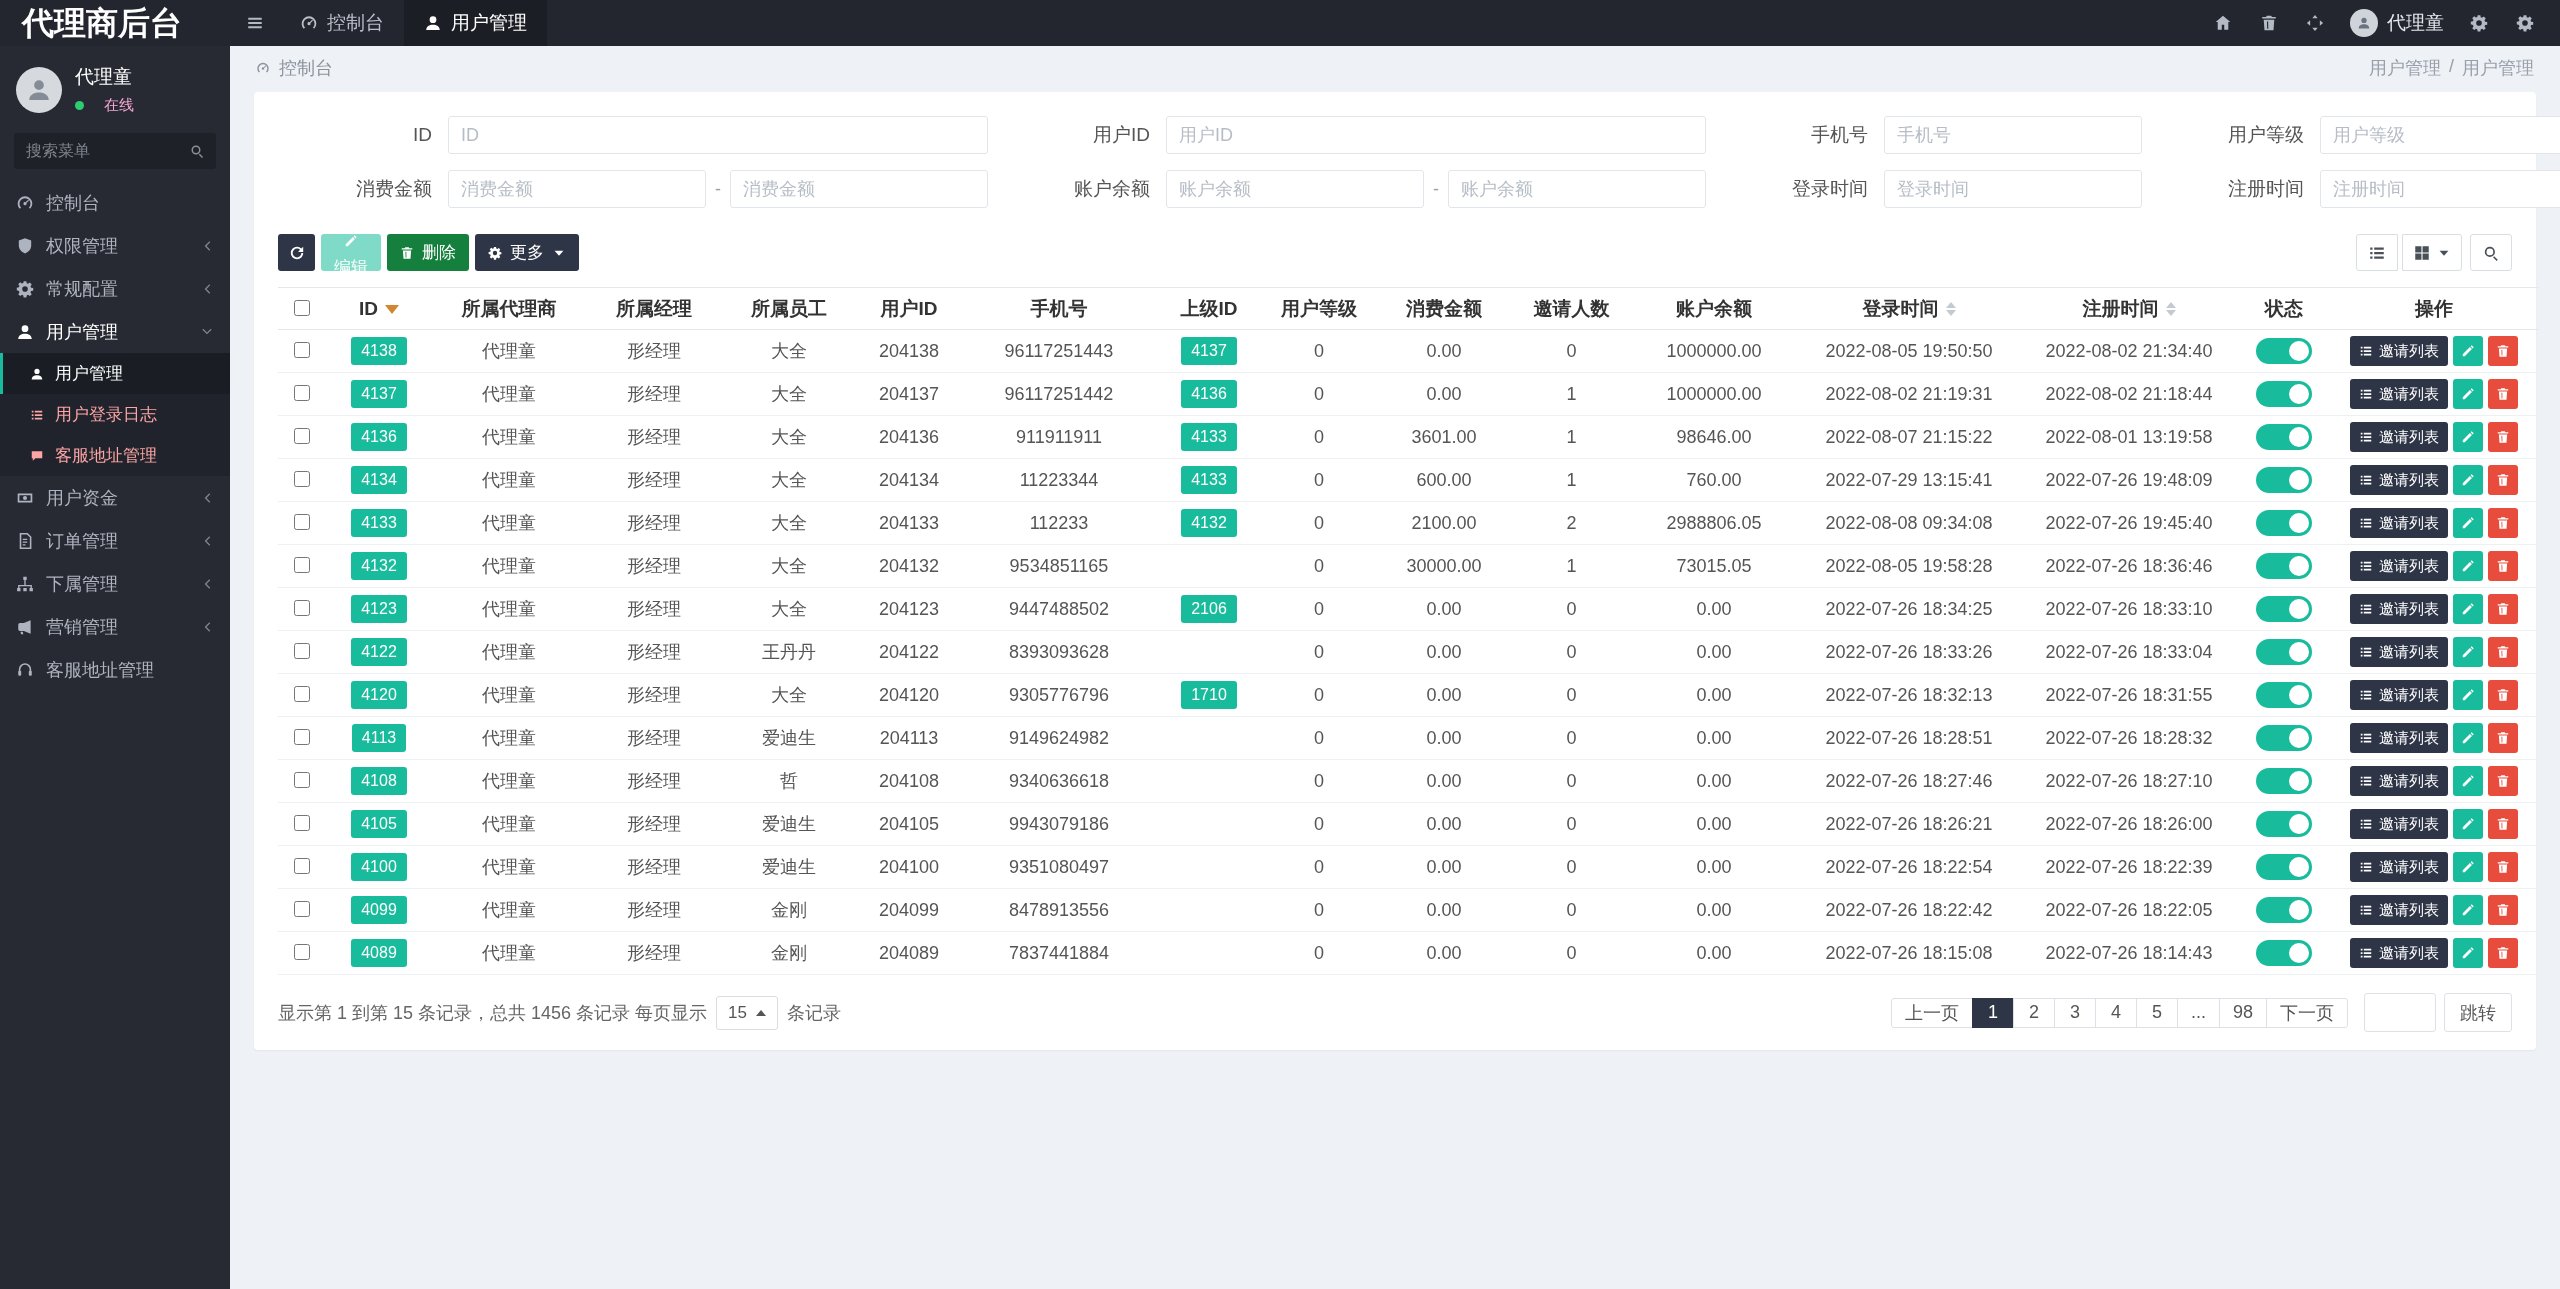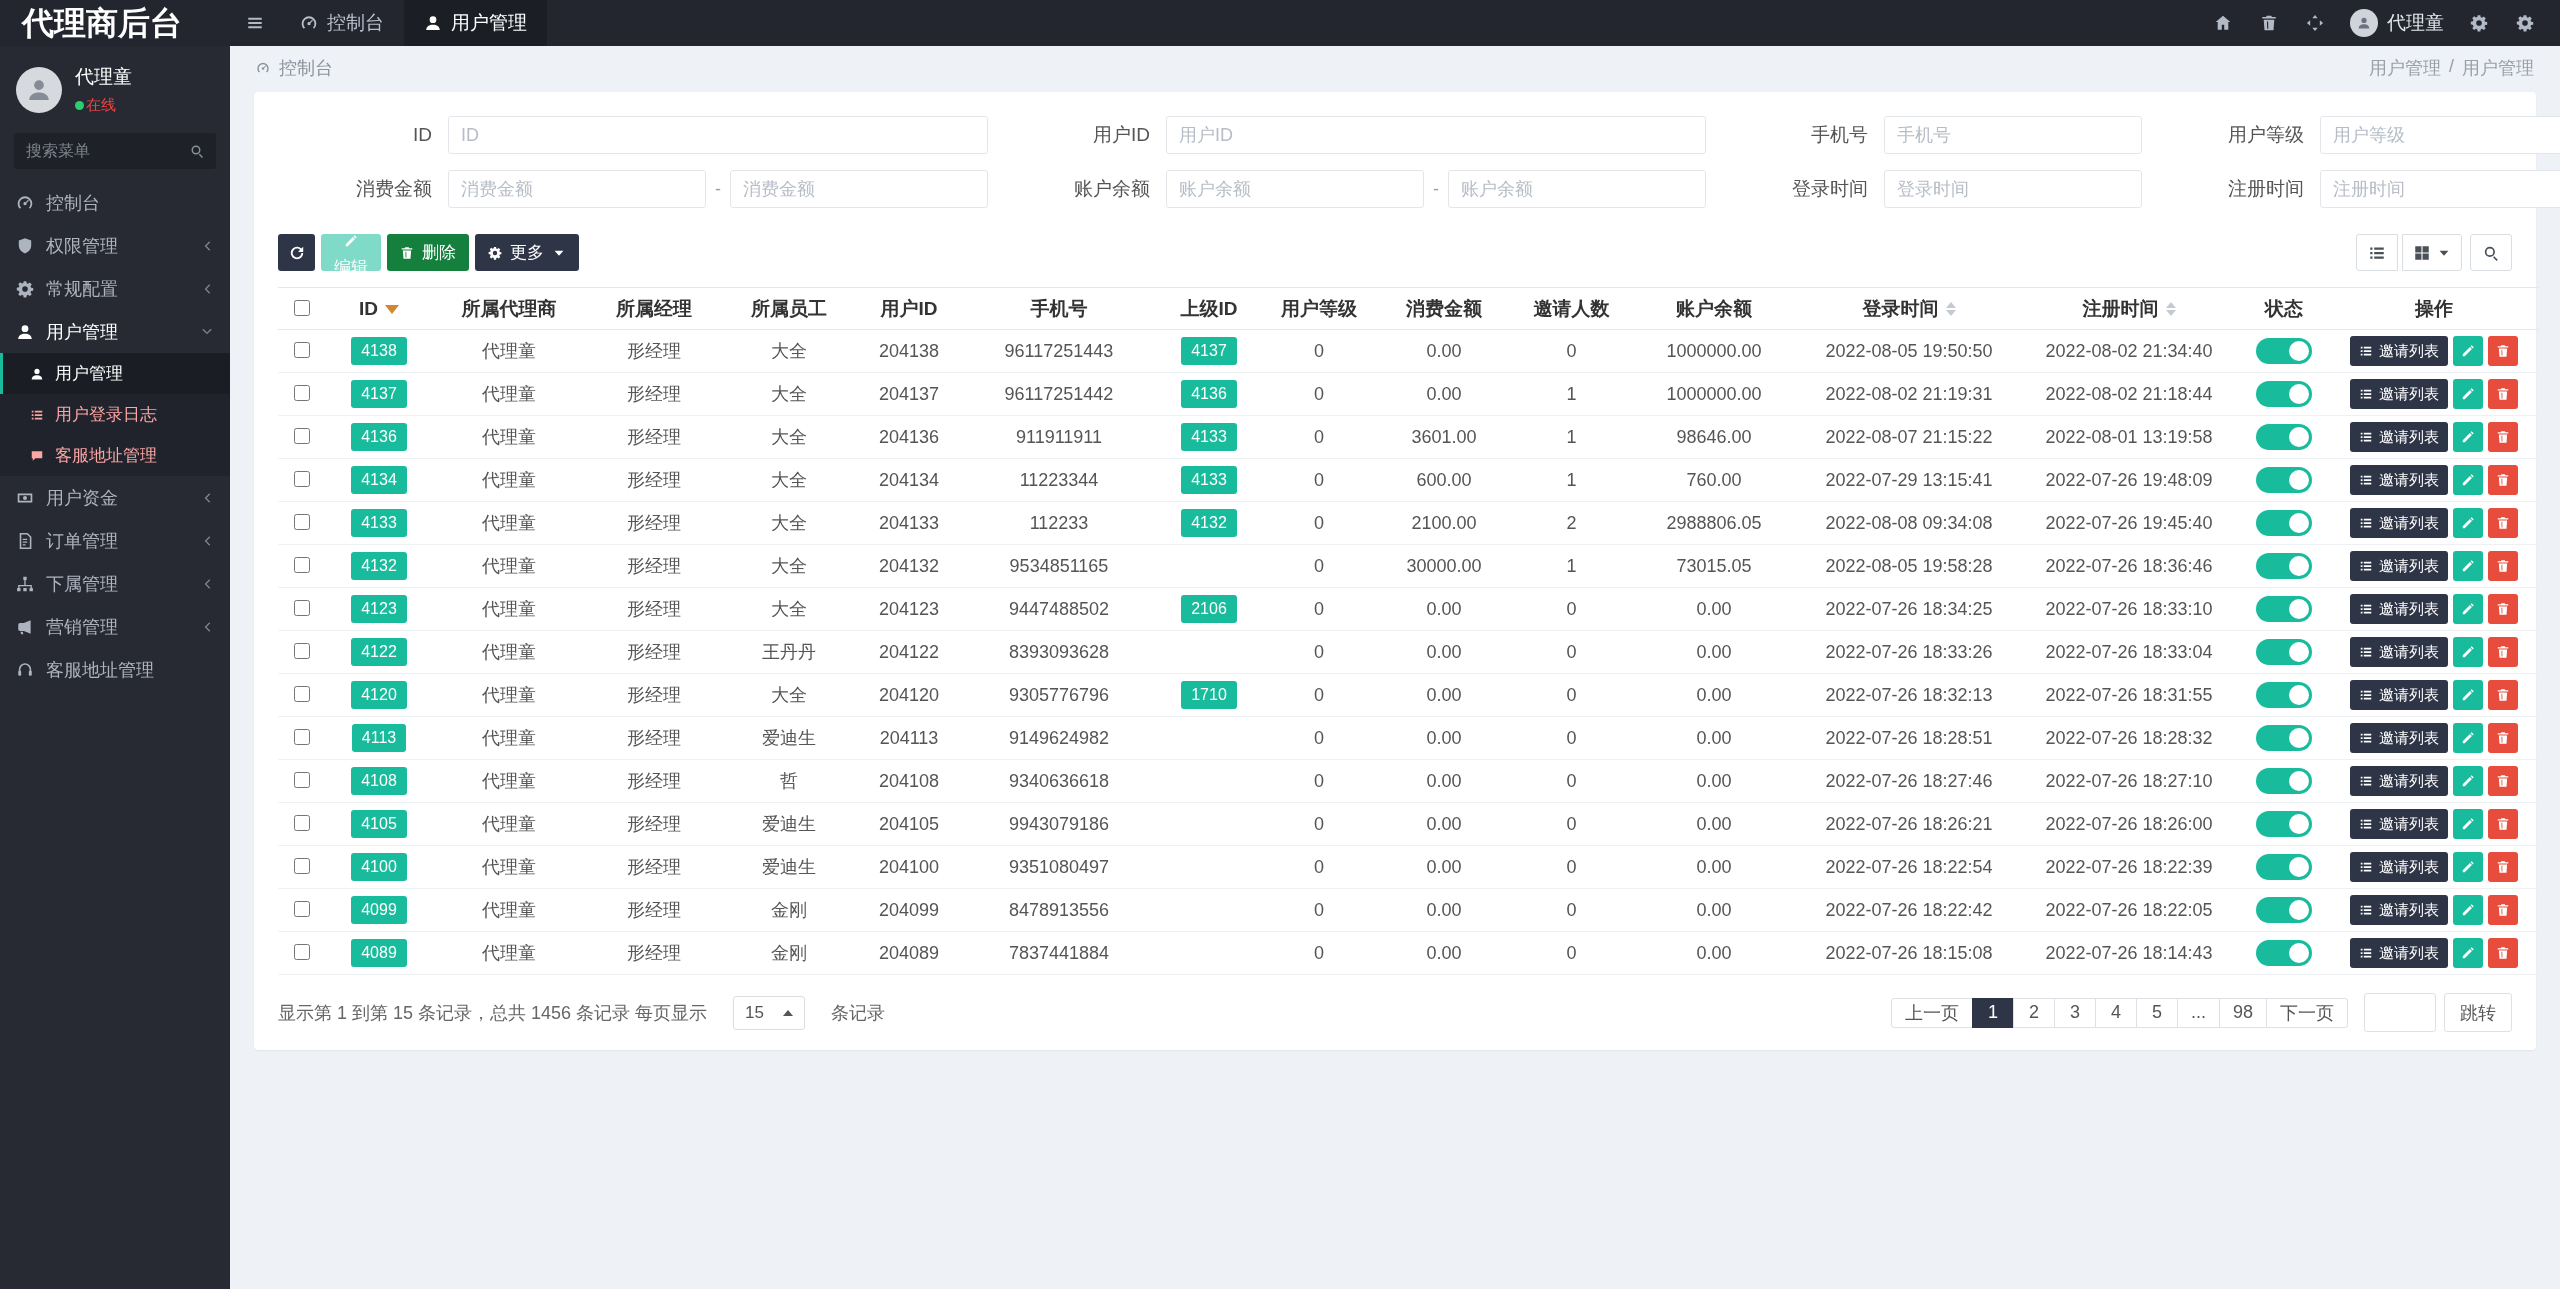--- a/index.html
+++ b/index.html
@@ -24,21 +24,21 @@
   .topbar-right { margin-left:auto; display:flex; align-items:center; padding-right:12px; }
   .topbar-right .tb-iconbtn { width:46px; height:46px; }
   .user-chip { display:flex; align-items:center; gap:9px; padding:0 12px; color:#e2e6ed; font-size:19px; cursor:pointer; }
   .avatar-sm { width:28px; height:28px; border-radius:50%; background:#cfd3da; color:#6b7280; display:flex; align-items:center; justify-content:center; }
 
   
   .sidebar { position:fixed; top:46px; left:0; bottom:0; width:230px; background:#272a32; }
   .profile { display:flex; gap:13px; padding:18px 16px 14px; align-items:center; }
   .avatar-lg { width:46px; height:46px; border-radius:50%; background:#d6d9de; color:#868c96; display:flex; align-items:center; justify-content:center; flex:none; }
   .profile-name { color:#fff; font-size:19px; }
-  .profile-status { color:#ef4444; font-size:15px; display:flex; align-items:center; gap:2px; margin-top:6px; }
+  .profile-status { color:#f9a8d4; font-size:15px; display:flex; align-items:center; gap:20px; margin-top:6px; }
   .status-dot { width:9px; height:9px; border-radius:50%; background:#2ecc71; }
   .menu-search { margin:4px 14px 12px; position:relative; }
   .menu-search input { width:100%; height:36px; background:#1e2128; border:none; border-radius:3px; color:#c6cbd4; font-size:16px; padding:0 36px 0 12px; outline:none; }
   .menu-search input::placeholder { color:#7d838d; }
   .menu-search svg { position:absolute; right:11px; top:10px; color:#8a9099; width:16px; height:16px; }
   .menu-item { height:43px; display:flex; align-items:center; gap:12px; padding:0 16px; color:#aeb4bf; font-size:18px; cursor:pointer; }
   .menu-item .chev { margin-left:auto; color:#7d838d; }
   .menu-item.open { color:#fff; }
   .submenu { background:#20232b; }
   .submenu-item { height:41px; display:flex; align-items:center; gap:11px; padding:0 16px 0 30px; color:#fca5a5; font-size:17px; cursor:pointer; }
@@ -90,21 +90,21 @@
   .toggle.on { background:#18bc9c; }
   .toggle .knob { position:absolute; width:20px; height:20px; border-radius:50%; background:#fff; top:3px; right:3px; }
   .ops-box { display:flex; align-items:center; justify-content:center; gap:5px; }
   .op-invite { background:#2e3547; color:#fff; font-size:15px; height:30px; padding:0 9px; border:none; border-radius:3px; display:inline-flex; align-items:center; gap:6px; cursor:pointer; font-family:inherit;text-align:center; }
   .op-sq { width:30px; height:30px; border:none; border-radius:3px; color:#fff; display:inline-flex; align-items:center; justify-content:center; cursor:pointer; }
   .op-edit { background:#18bc9c; }
   .op-del { background:#e74c3c; }
 
   
   .pagination-row { display:flex; align-items:center; margin-top:18px; font-size:18px; color:#666; }
-  .per-page { display:inline-flex; align-items:center; gap:19px; border:1px solid #d9dee3; border-radius:3px; padding:6px 11px; margin:0 26px; color:#555; background:#fff; cursor:pointer; font-size:17px; }
+  .per-page { display:inline-flex; align-items:center; gap:9px; border:1px solid #d9dee3; border-radius:3px; padding:6px 11px; margin:0 9px; color:#555; background:#fff; cursor:pointer; font-size:17px; }
   .caret-up-sm { width:0; height:0; border-left:5px solid transparent; border-right:5px solid transparent; border-bottom:6px solid #555; }
   .pager { margin-left:auto; display:flex; align-items:center; }
   .page-list { display:contents; }
   .page-btn { min-width:42px; height:30px; padding:0 13px; background:#fff; border:1px solid #dde1e6; color:#555; font-size:18px; cursor:pointer; margin-left:-1px; display:inline-flex; align-items:center; justify-content:center; font-family:inherit; }
   .page-btn.first { border-radius:3px 0 0 3px; margin-left:0; }
   .page-btn.last { border-radius:0 3px 3px 0; }
   .page-btn.active { background:#2e3547; border-color:#2e3547; color:#fff; }
   .jump-input { width:72px; height:39px; border:1px solid #dde1e6; border-radius:3px; margin-left:16px; padding:0 9px; font-size:18px; outline:none; }
   .jump-btn { margin-left:8px; height:39px; padding:0 15px; background:#fff; border:1px solid #dde1e6; border-radius:3px; color:#555; font-size:18px; cursor:pointer; font-family:inherit; }
 </style>

